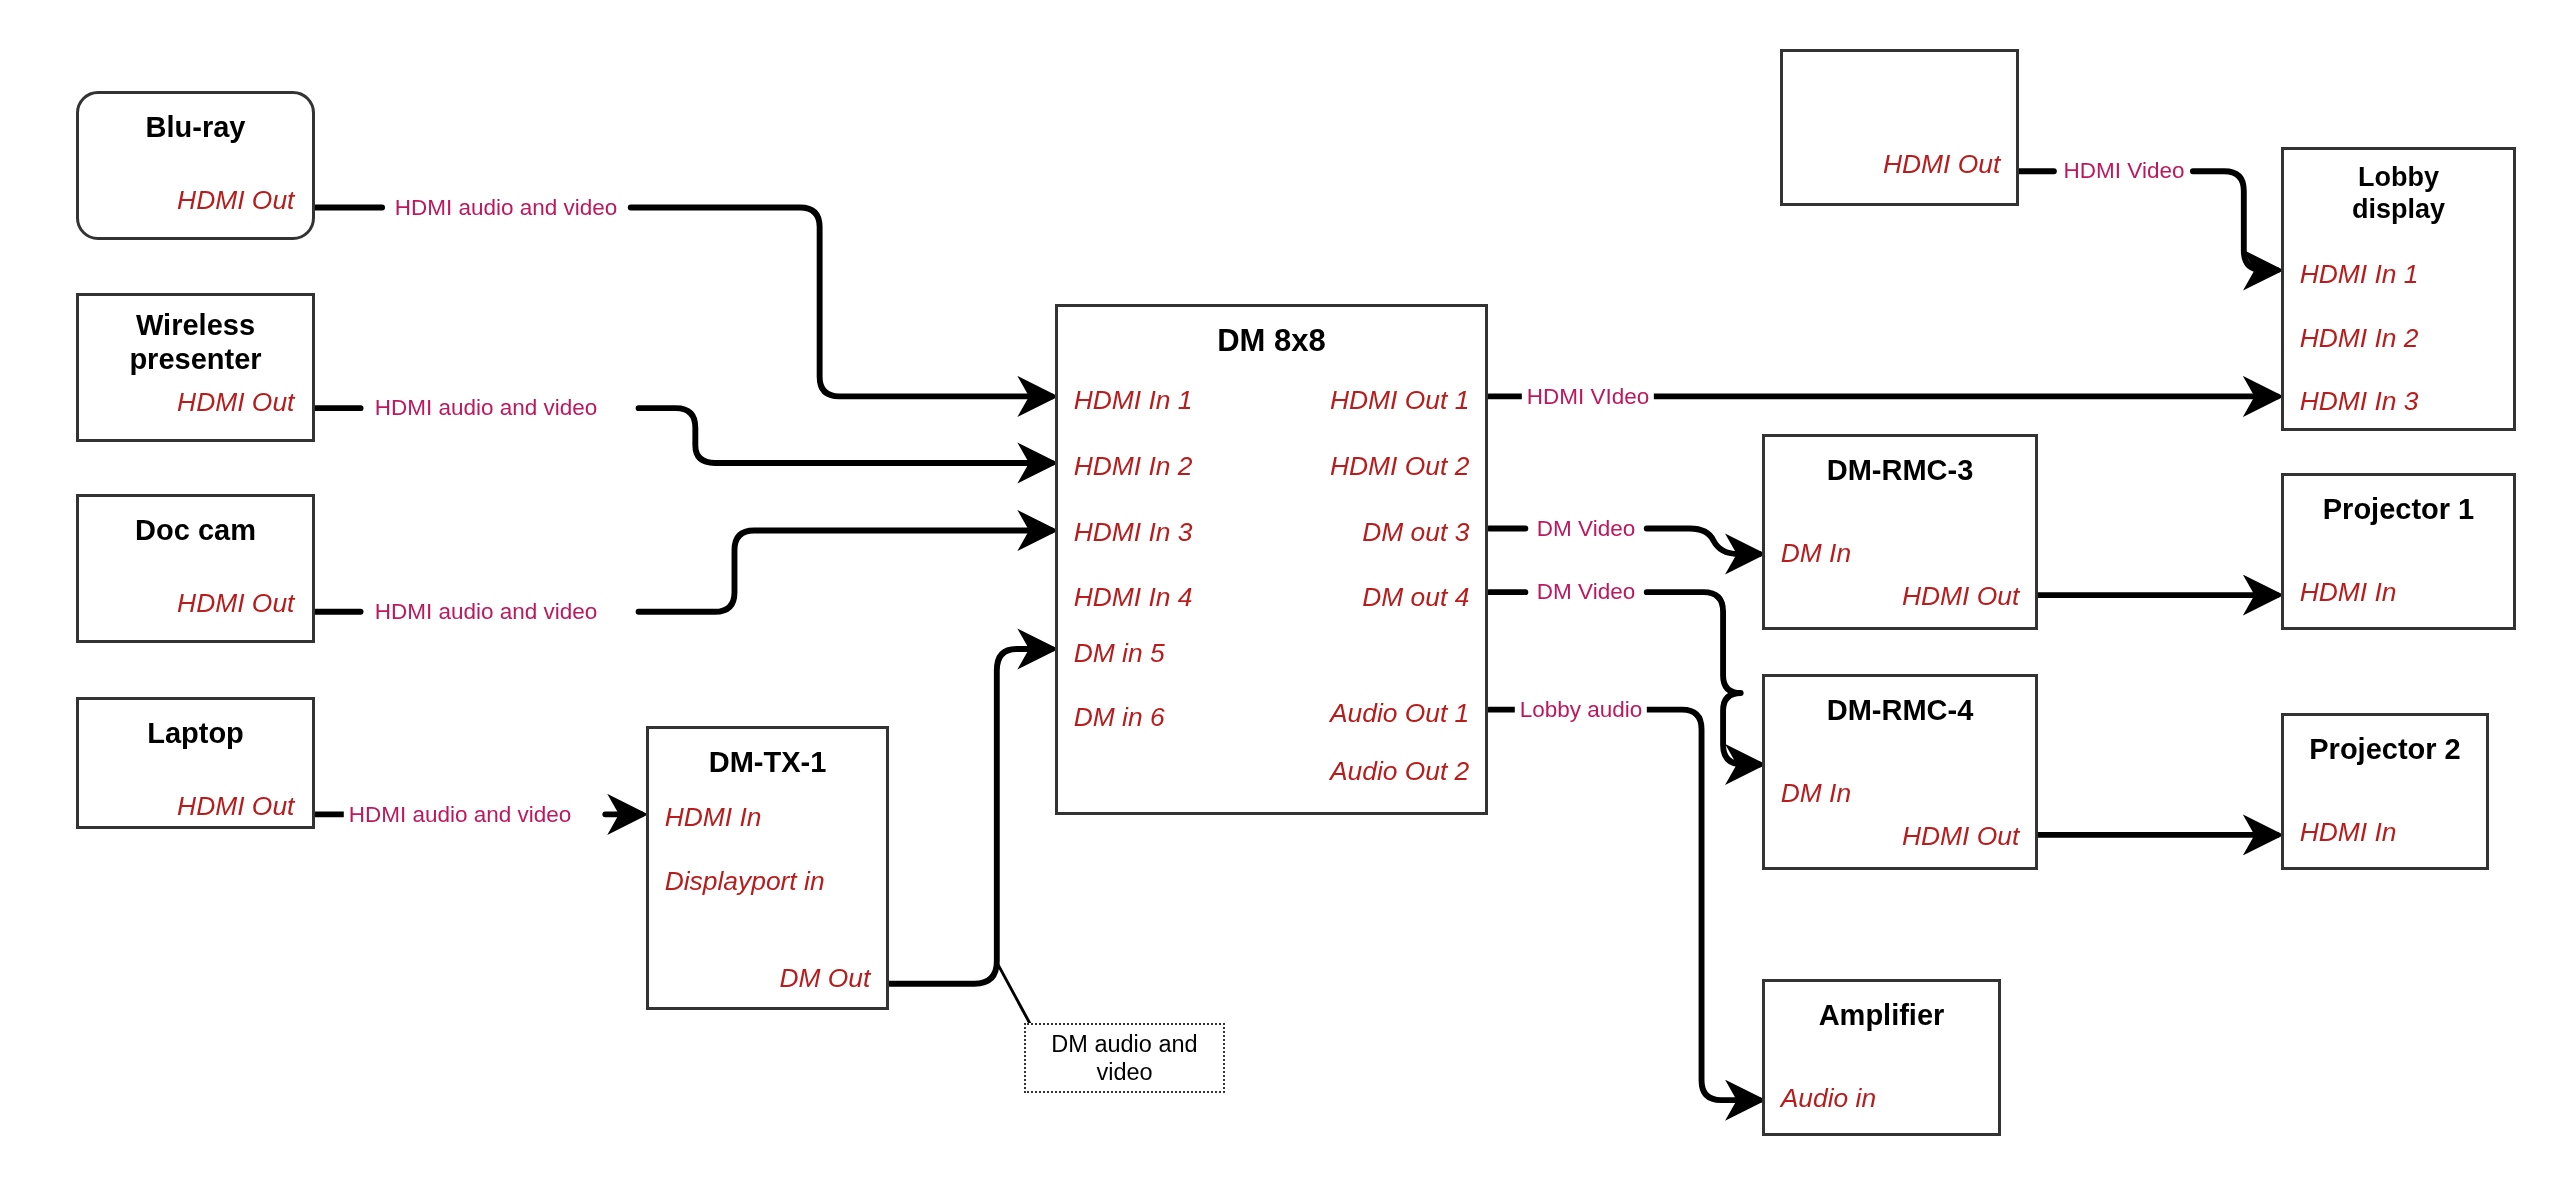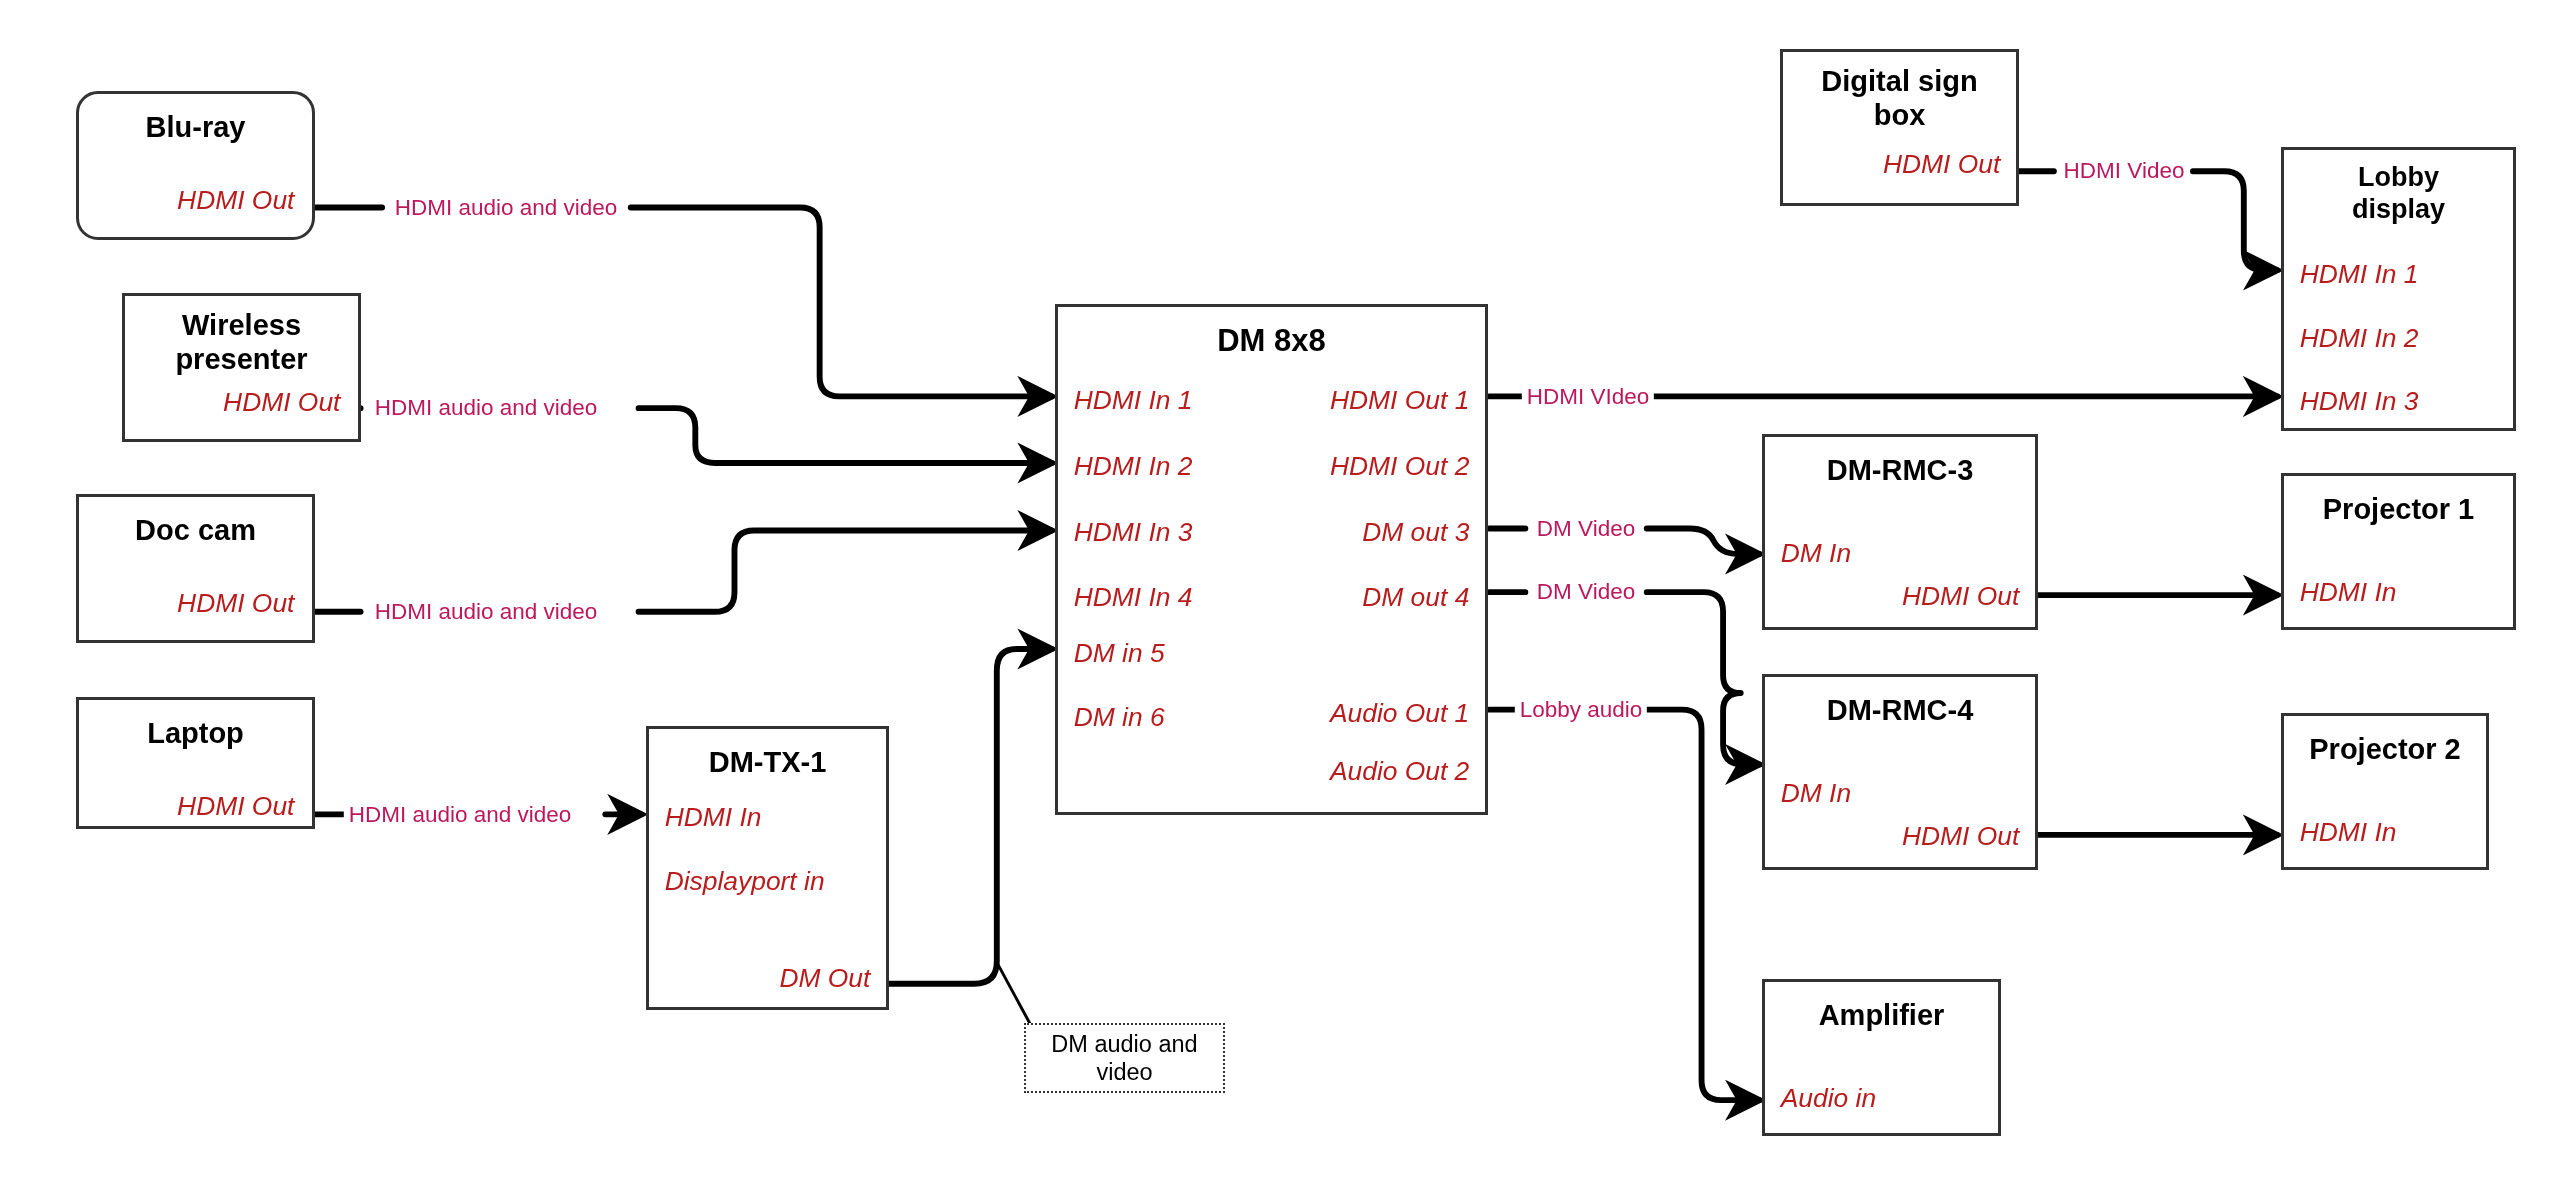--- a/index.html
+++ b/index.html
@@ -64,21 +64,21 @@
   <div class="wlabel" style="left:1586px;top:529px;font-size:22.5px;">DM Video</div>
   <div class="wlabel" style="left:1586px;top:592px;font-size:22.5px;">DM Video</div>
   <div class="wlabel" style="left:1581px;top:710px;font-size:22.5px;">Lobby audio</div>
   <div class="wlabel" style="left:2124px;top:171px;font-size:22.5px;">HDMI Video</div>
 
   <div class="node" style="left:76px;top:91px;width:239px;height:149px;border-radius:22px;">
     <div class="title" style="top:15.7px;font-size:29px;">Blu-ray</div>
     <div class="port right" style="right:17.6px;top:92px;font-size:26.4px;">HDMI Out</div>
   </div>
 
-  <div class="node" style="left:76px;top:293px;width:239px;height:149px;margin-left:46px;">
+  <div class="node" style="left:76px;top:293px;width:239px;height:149px;">
     <div class="title" style="top:11.7px;font-size:29px;padding:0 9.8px;">Wireless presenter</div>
     <div class="port right" style="right:17.6px;top:92px;font-size:26.4px;">HDMI Out</div>
   </div>
 
   <div class="node" style="left:76px;top:494px;width:239px;height:149px;">
     <div class="title" style="top:15.7px;font-size:29px;">Doc cam</div>
     <div class="port right" style="right:17.6px;top:92px;font-size:26.4px;">HDMI Out</div>
   </div>
 
   <div class="node" style="left:76px;top:697px;width:239px;height:132px;">
@@ -103,21 +103,20 @@
     <div class="port left" style="left:15.7px;top:396px;font-size:26.4px;">DM in 6</div>
     <div class="port right" style="right:15.7px;top:79px;font-size:26.4px;">HDMI Out 1</div>
     <div class="port right" style="right:15.7px;top:145px;font-size:26.4px;">HDMI Out 2</div>
     <div class="port right" style="right:15.7px;top:211px;font-size:26.4px;">DM out 3</div>
     <div class="port right" style="right:15.7px;top:276px;font-size:26.4px;">DM out 4</div>
     <div class="port right" style="right:15.7px;top:392px;font-size:26.4px;">Audio Out 1</div>
     <div class="port right" style="right:15.7px;top:450px;font-size:26.4px;">Audio Out 2</div>
   </div>
 
   <div class="node" style="left:1780px;top:49px;width:239px;height:157px;">
-    <div class="title" style="top:11.7px;font-size:29px;padding:0 27.4px;">Digital sign box</div>
     <div class="port right" style="right:15.7px;top:98px;font-size:26.4px;">HDMI Out</div>
   </div>
 
   <div class="node" style="left:2281px;top:147px;width:235px;height:284px;">
     <div class="title" style="top:11.7px;font-size:27px;padding:0 29px;">Lobby display</div>
     <div class="port left" style="left:15.7px;top:110px;font-size:26.4px;">HDMI In 1</div>
     <div class="port left" style="left:15.7px;top:174px;font-size:26.4px;">HDMI In 2</div>
     <div class="port left" style="left:15.7px;top:237px;font-size:26.4px;">HDMI In 3</div>
   </div>
 

